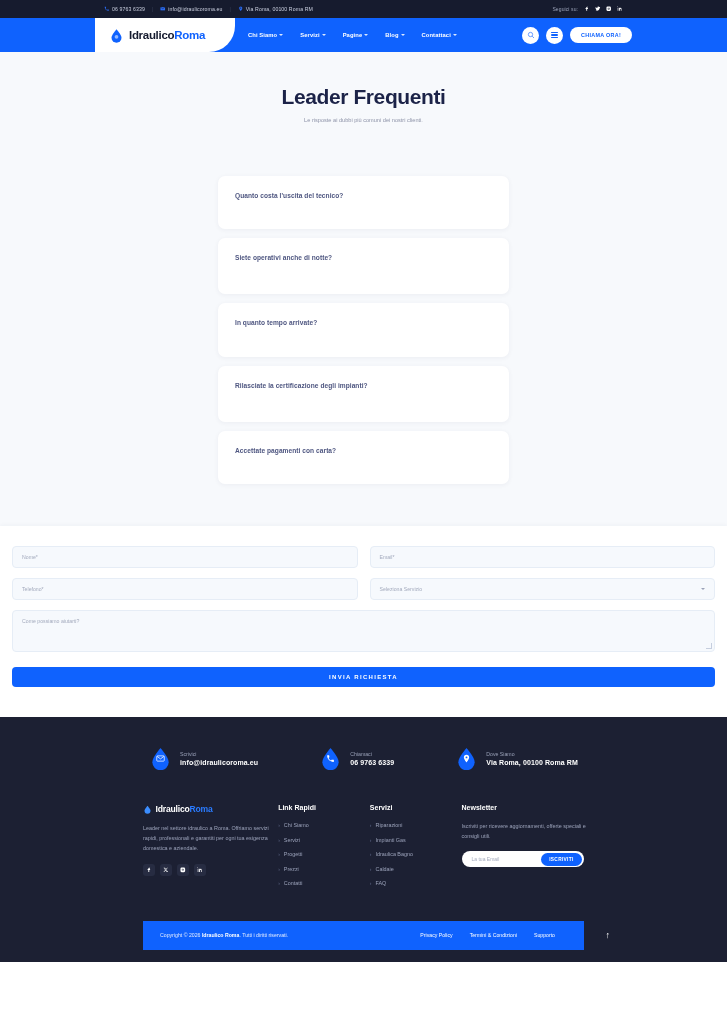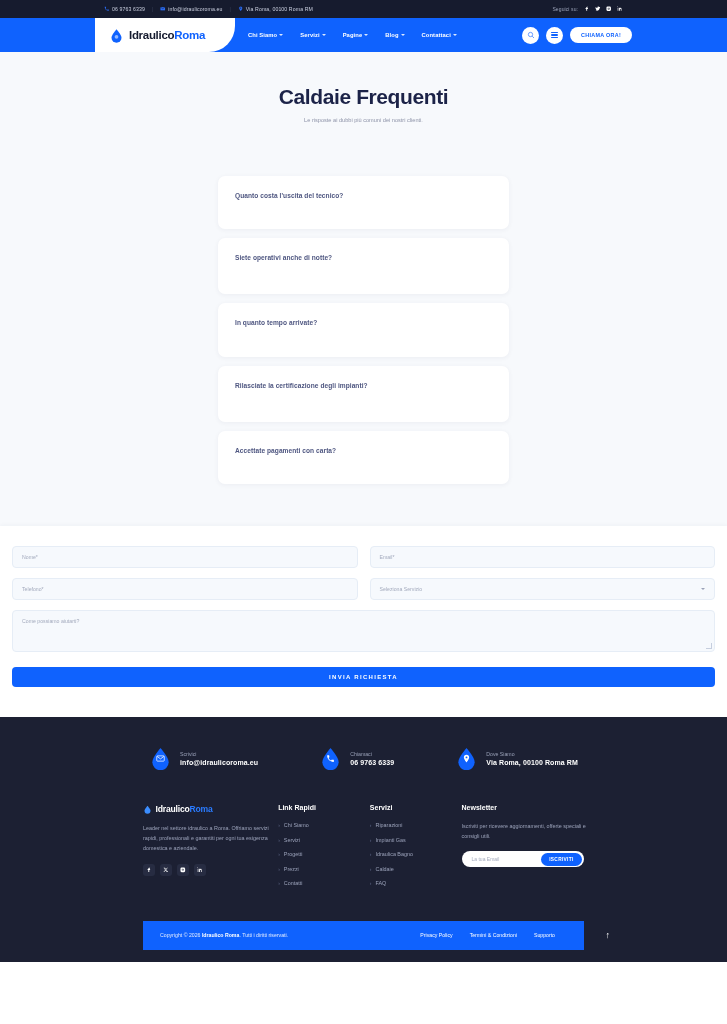--- a/index.html
+++ b/index.html
@@ -417,21 +417,21 @@
         <span></span>
           <span></span>
           <span></span>
       </div>
     </div>
     <div class="cta-btn">CHIAMA ORA!</div>
   </div>
 </div>
 
 <div class="hero">
-  <h1>Caldaie Frequenti</h1>
+  <h1>Leader Frequenti</h1>
   <p>Le risposte ai dubbi più comuni dei nostri clienti.</p>
 </div>
 
 <div class="faq-section">
   <div class="faq-card h1x">
     <div class="faq-q">Quanto costa l'uscita del tecnico?</div>
     <div class="faq-body"></div>
   </div>
   <div class="faq-card h2x">
     <div class="faq-q">Siete operativi anche di notte?</div>

